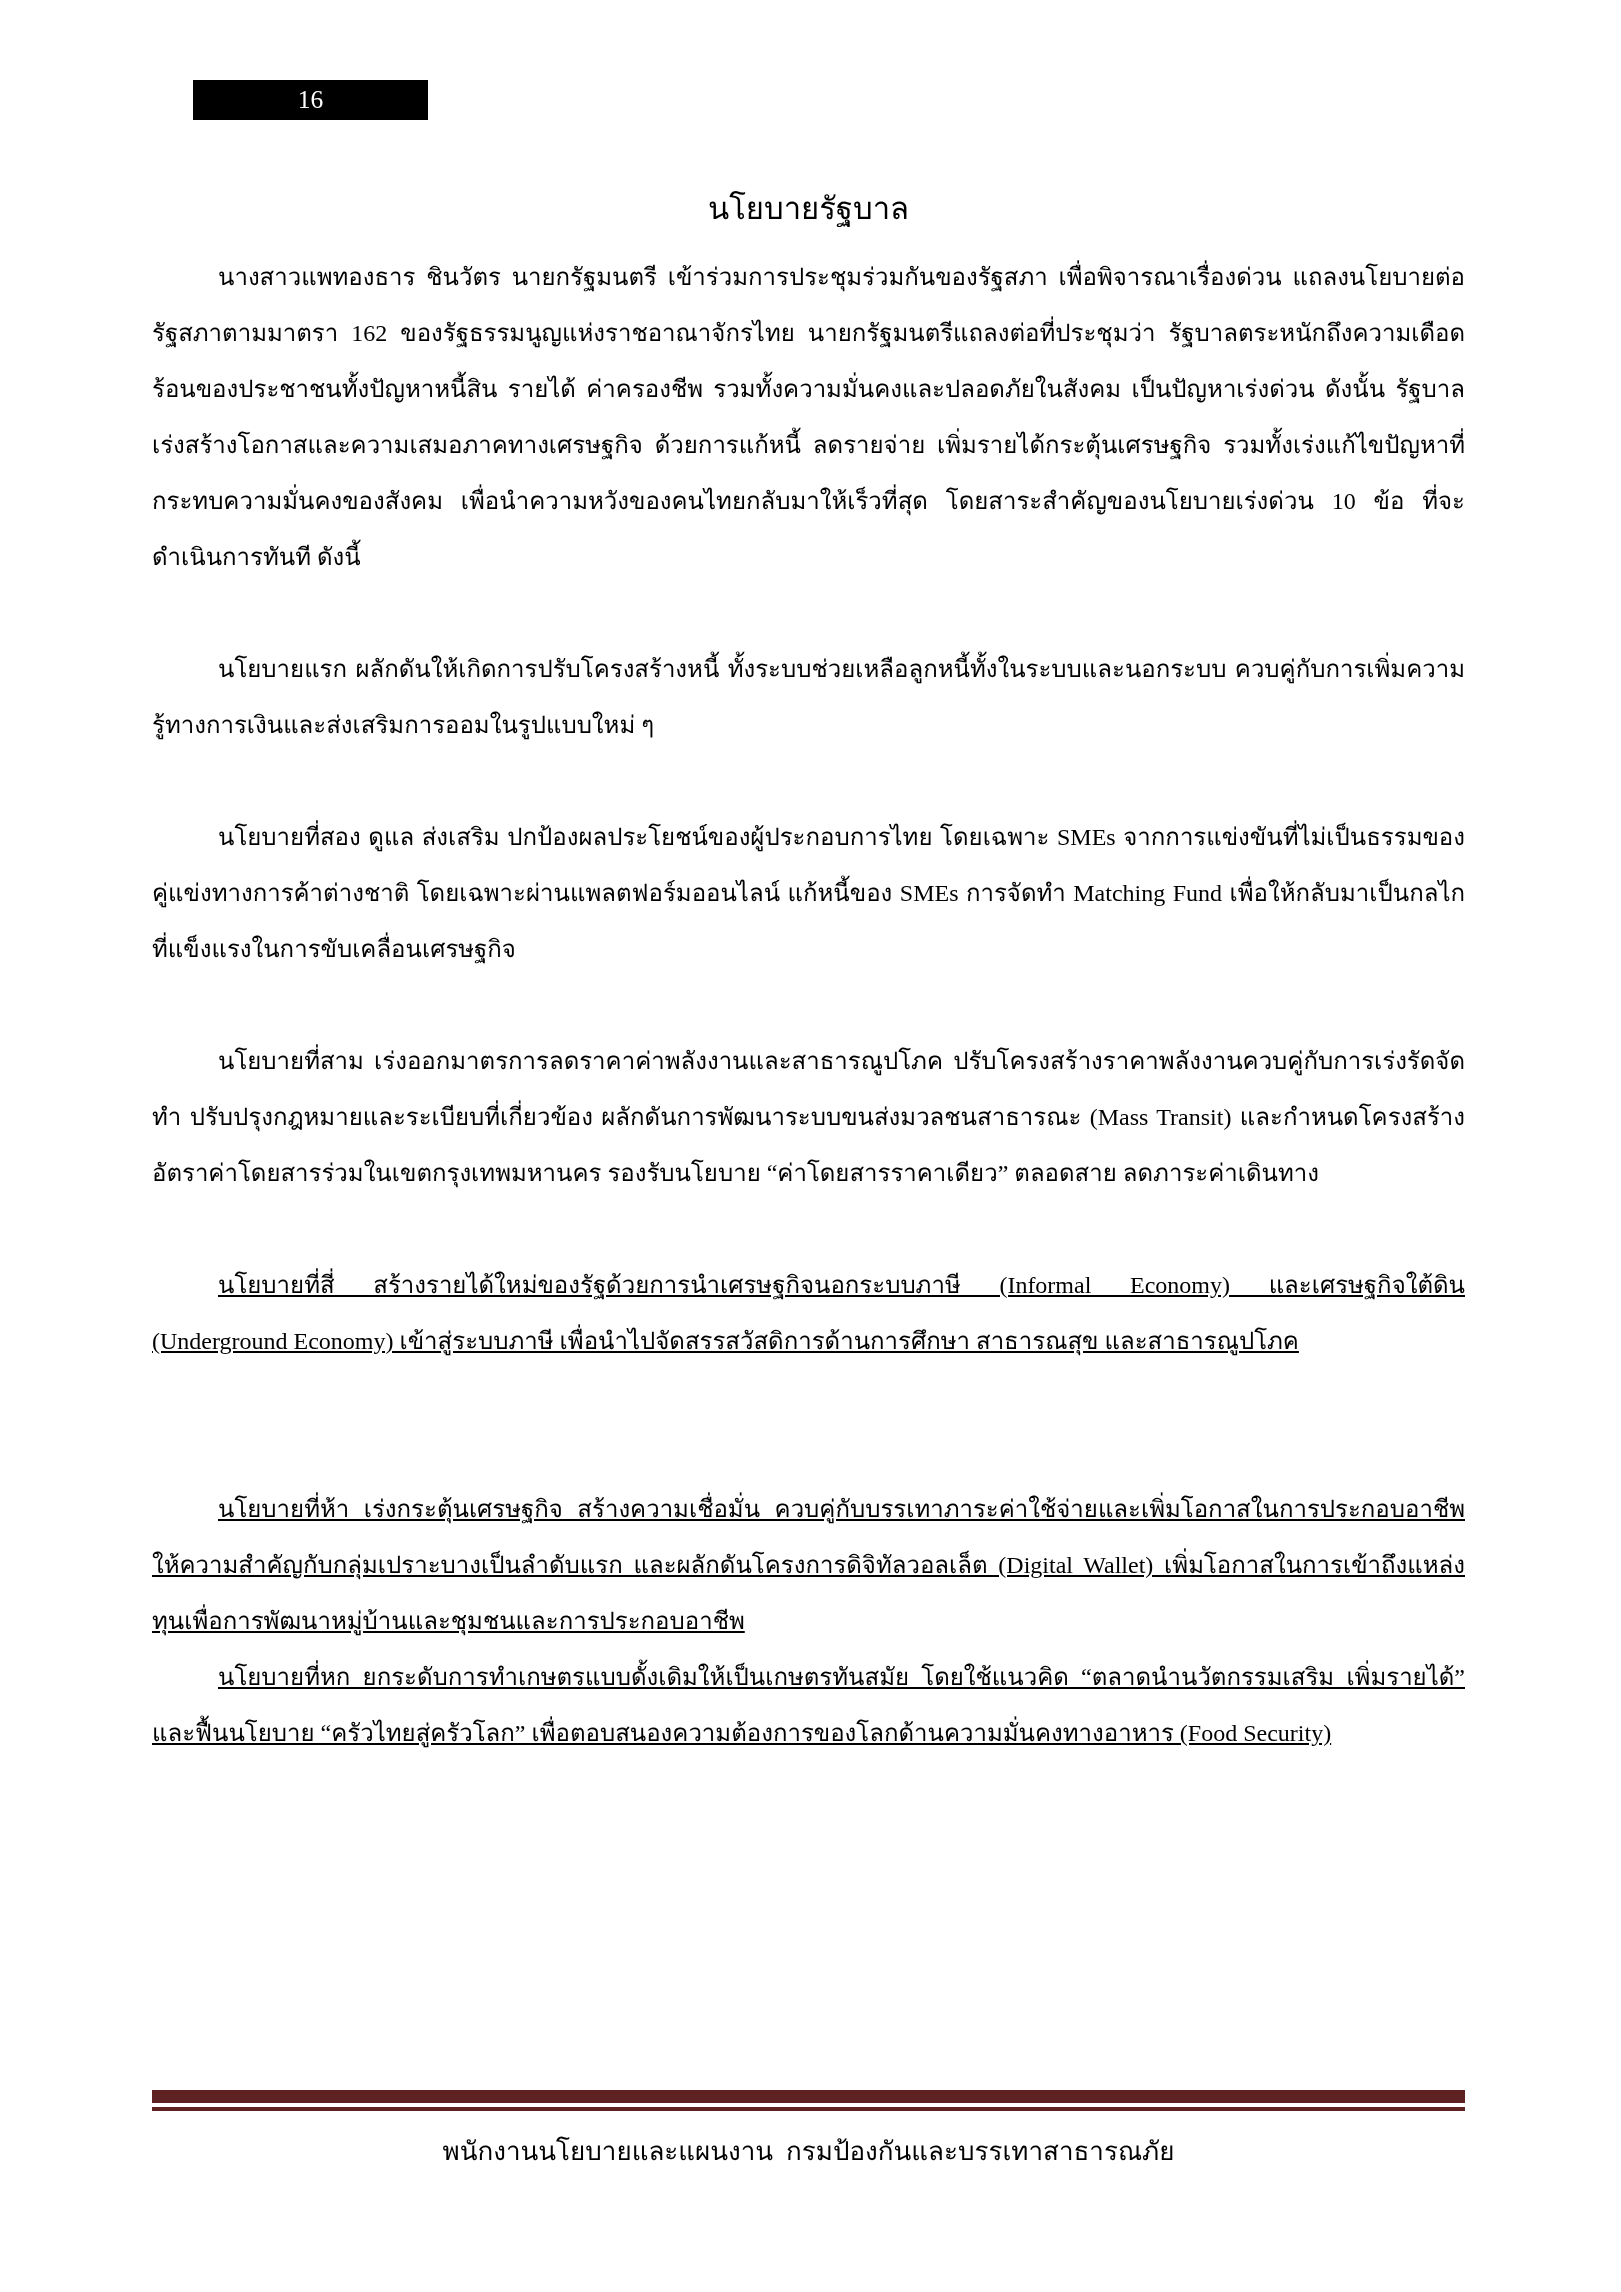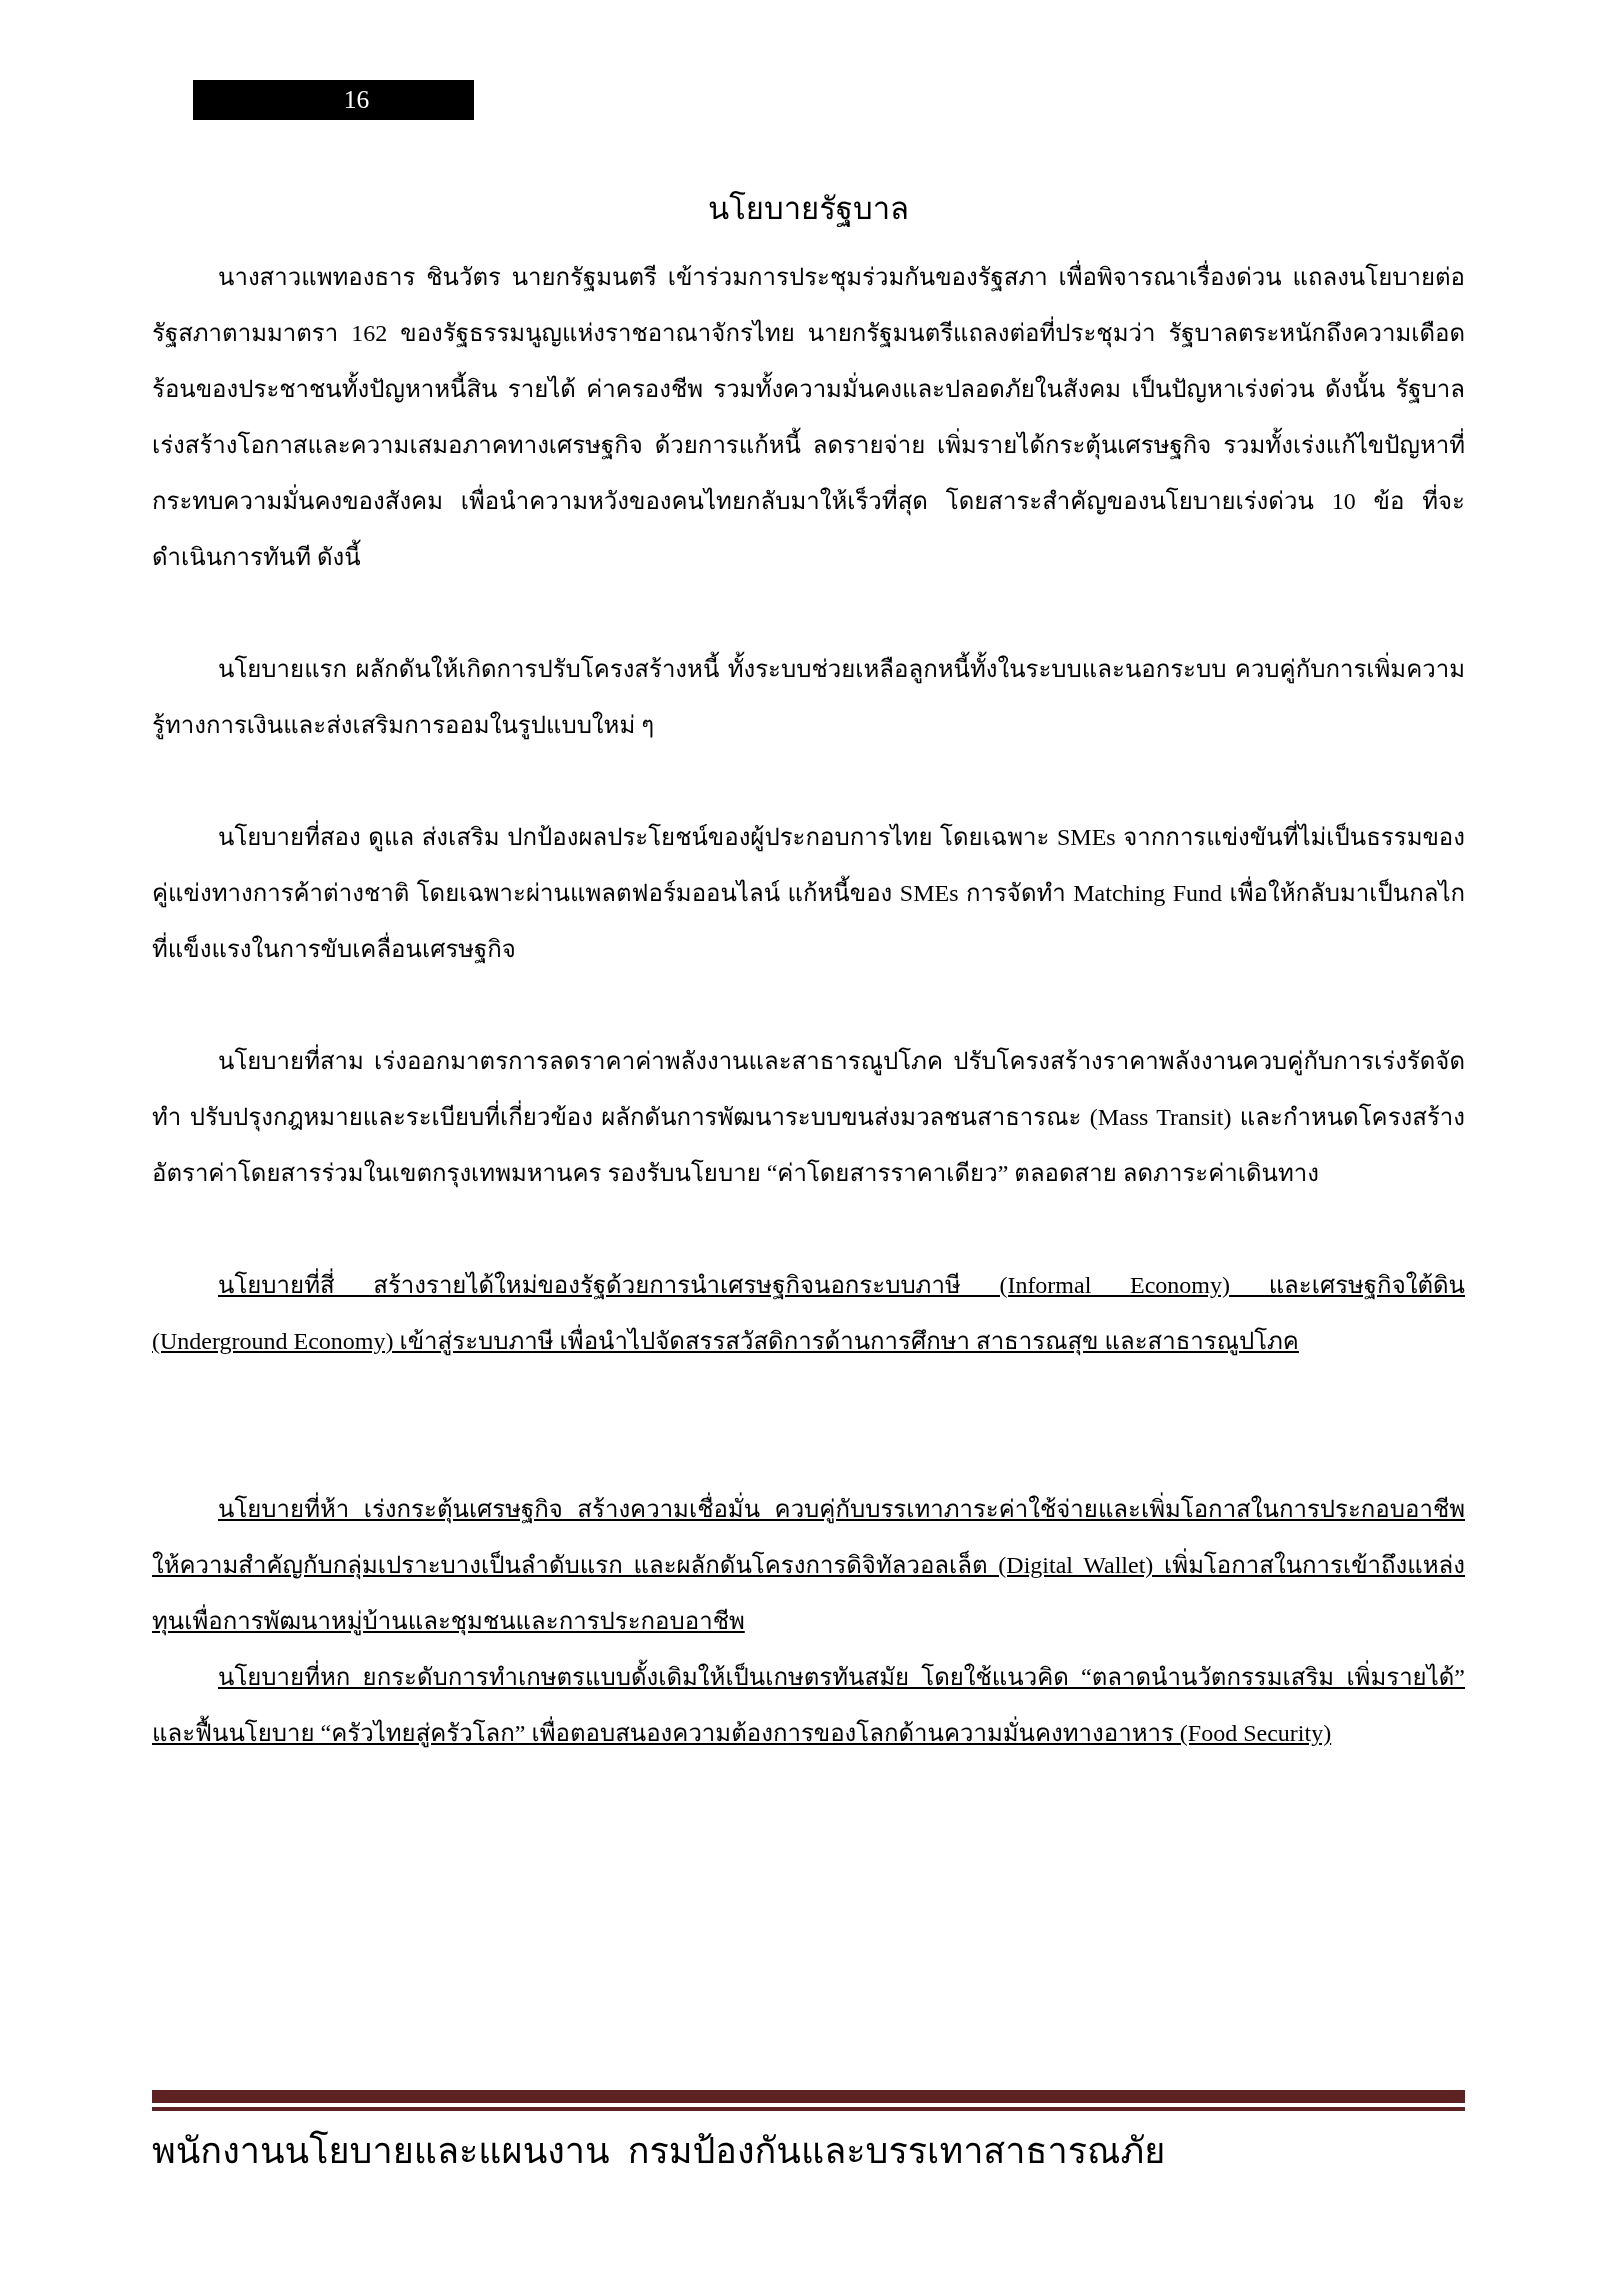--- a/index.html
+++ b/index.html
@@ -22,21 +22,20 @@
     top: 80px;
     width: 235px;
     height: 40px;
     background: #000000;
     color: #ffffff;
     display: flex;
     align-items: center;
     justify-content: center;
     font-size: 25.5px;
     font-family: "Liberation Serif", "DejaVu Sans", serif;
-    padding-left: 46px;
   }
   .content {
     position: absolute;
     left: 152px;
     top: 181px;
     width: 1313px;
   }
   .doc-title {
     margin: 0 0 11.8px 0;
     text-align: center;
@@ -72,22 +71,22 @@
   .rule-spacer {
     height: 3.9px;
     background: transparent;
   }
   .rule-thin {
     height: 4.9px;
     background: #5e2223;
   }
   .footer-text {
     margin-top: 15.7px;
-    text-align: left;
-    font-size: 36px;
+    text-align: center;
+    font-size: 26px;
     line-height: 49px;
     white-space: pre;
   }
 </style>
 </head>
 <body>
 
 <div class="page">
 
   <div class="page-number-badge">

